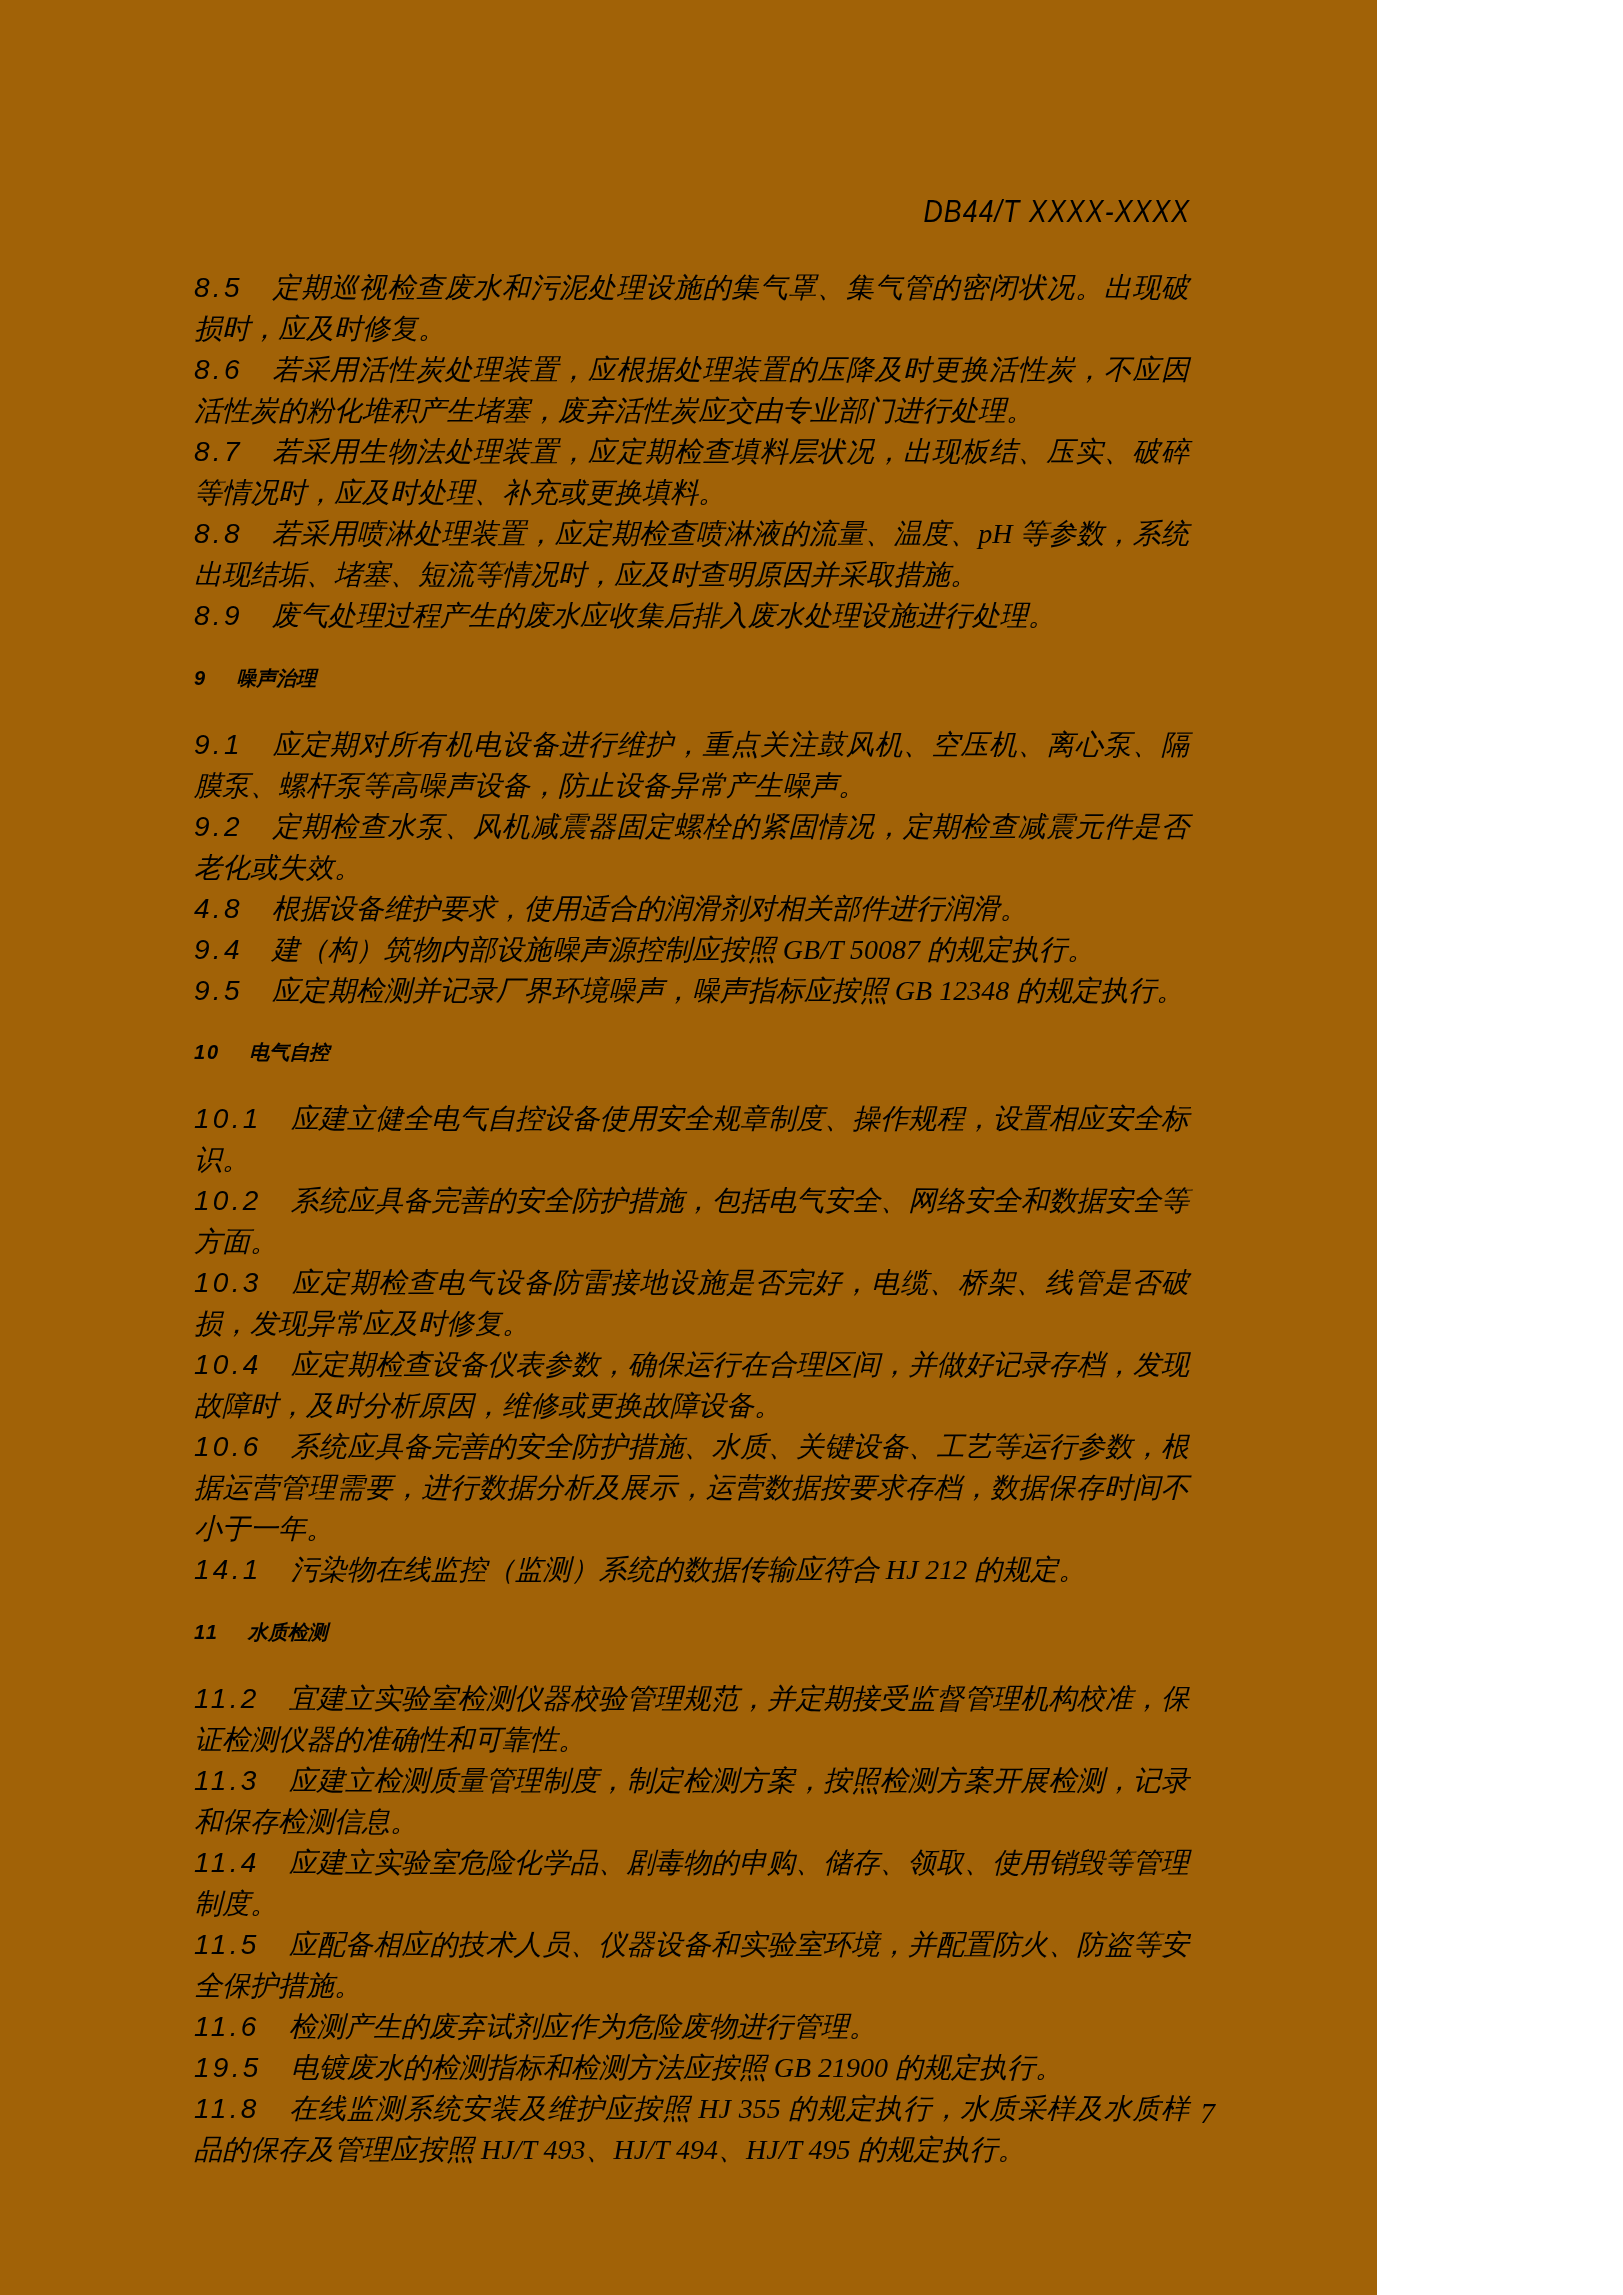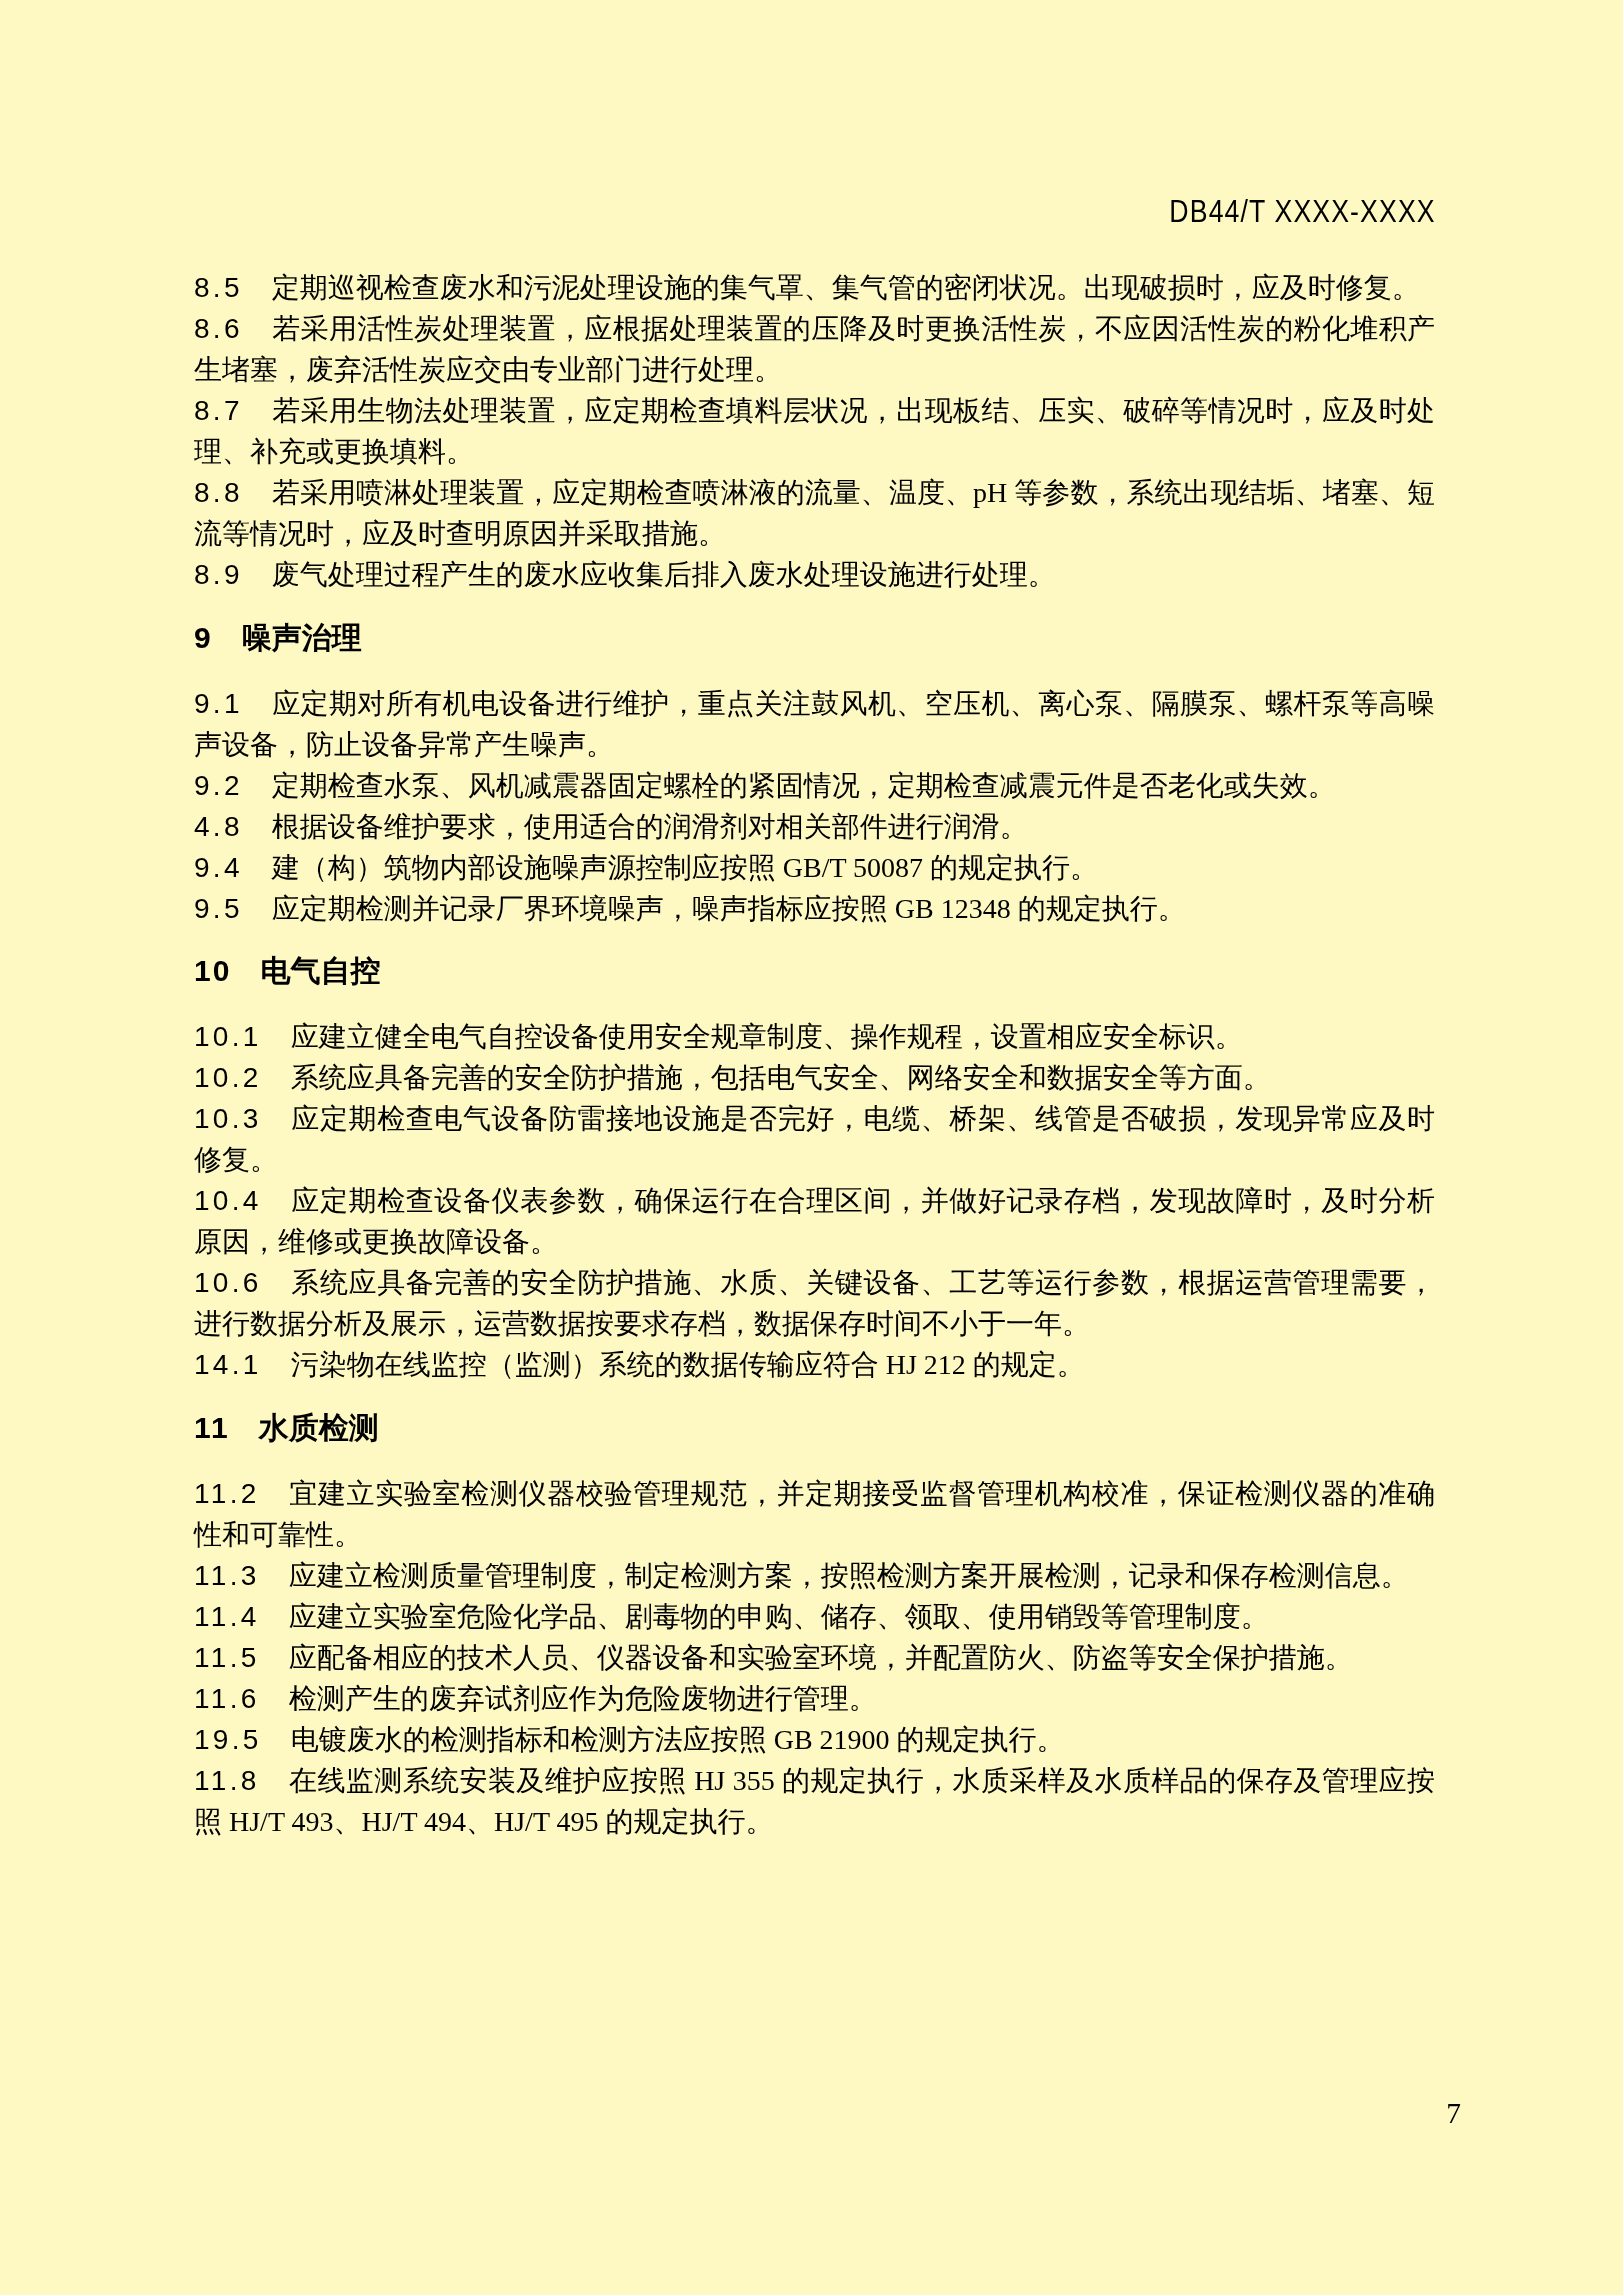--- a/index.html
+++ b/index.html
@@ -2,25 +2,26 @@
 <html style="font-size:10.5px"><head>
 <meta charset="utf-8">
 <style>
   html, body {
     margin: 0;
     padding: 0;
     background: #ffffff;
   }
   .page {
     position: relative;
-    width: 1623px;
+    width: 1377px;
     height: 2295px;
-    background: #fef9c3;
+    background: #a16207;
     color: #000000;
     overflow: hidden;
+    font-style: italic;
   }
   .doc-code {
     position: absolute;
     top: 195px;
     right: 187px;
     font-family: "Liberation Sans", "DejaVu Sans", sans-serif;
     font-size: 31px;
     line-height: 33px;
     letter-spacing: 1.3px;
     white-space: nowrap;
@@ -43,21 +44,21 @@
   .cnum {
     font-family: "Liberation Sans", "DejaVu Sans", sans-serif;
     letter-spacing: 3.3px;
     margin-right: 29px;
     white-space: nowrap;
   }
   h2.sec {
     margin: 21.6px 0 25px 0;
     font-family: "Liberation Sans", "DejaVu Sans", sans-serif;
     font-weight: 700;
-    font-size: 30px;
+    font-size: 20px;
     line-height: 41px;
   }
   .hnum {
     margin-right: 29px;
     letter-spacing: 2px;
   }
   .pagenum {
     position: absolute;
     right: 162px;
     top: 2097px;

